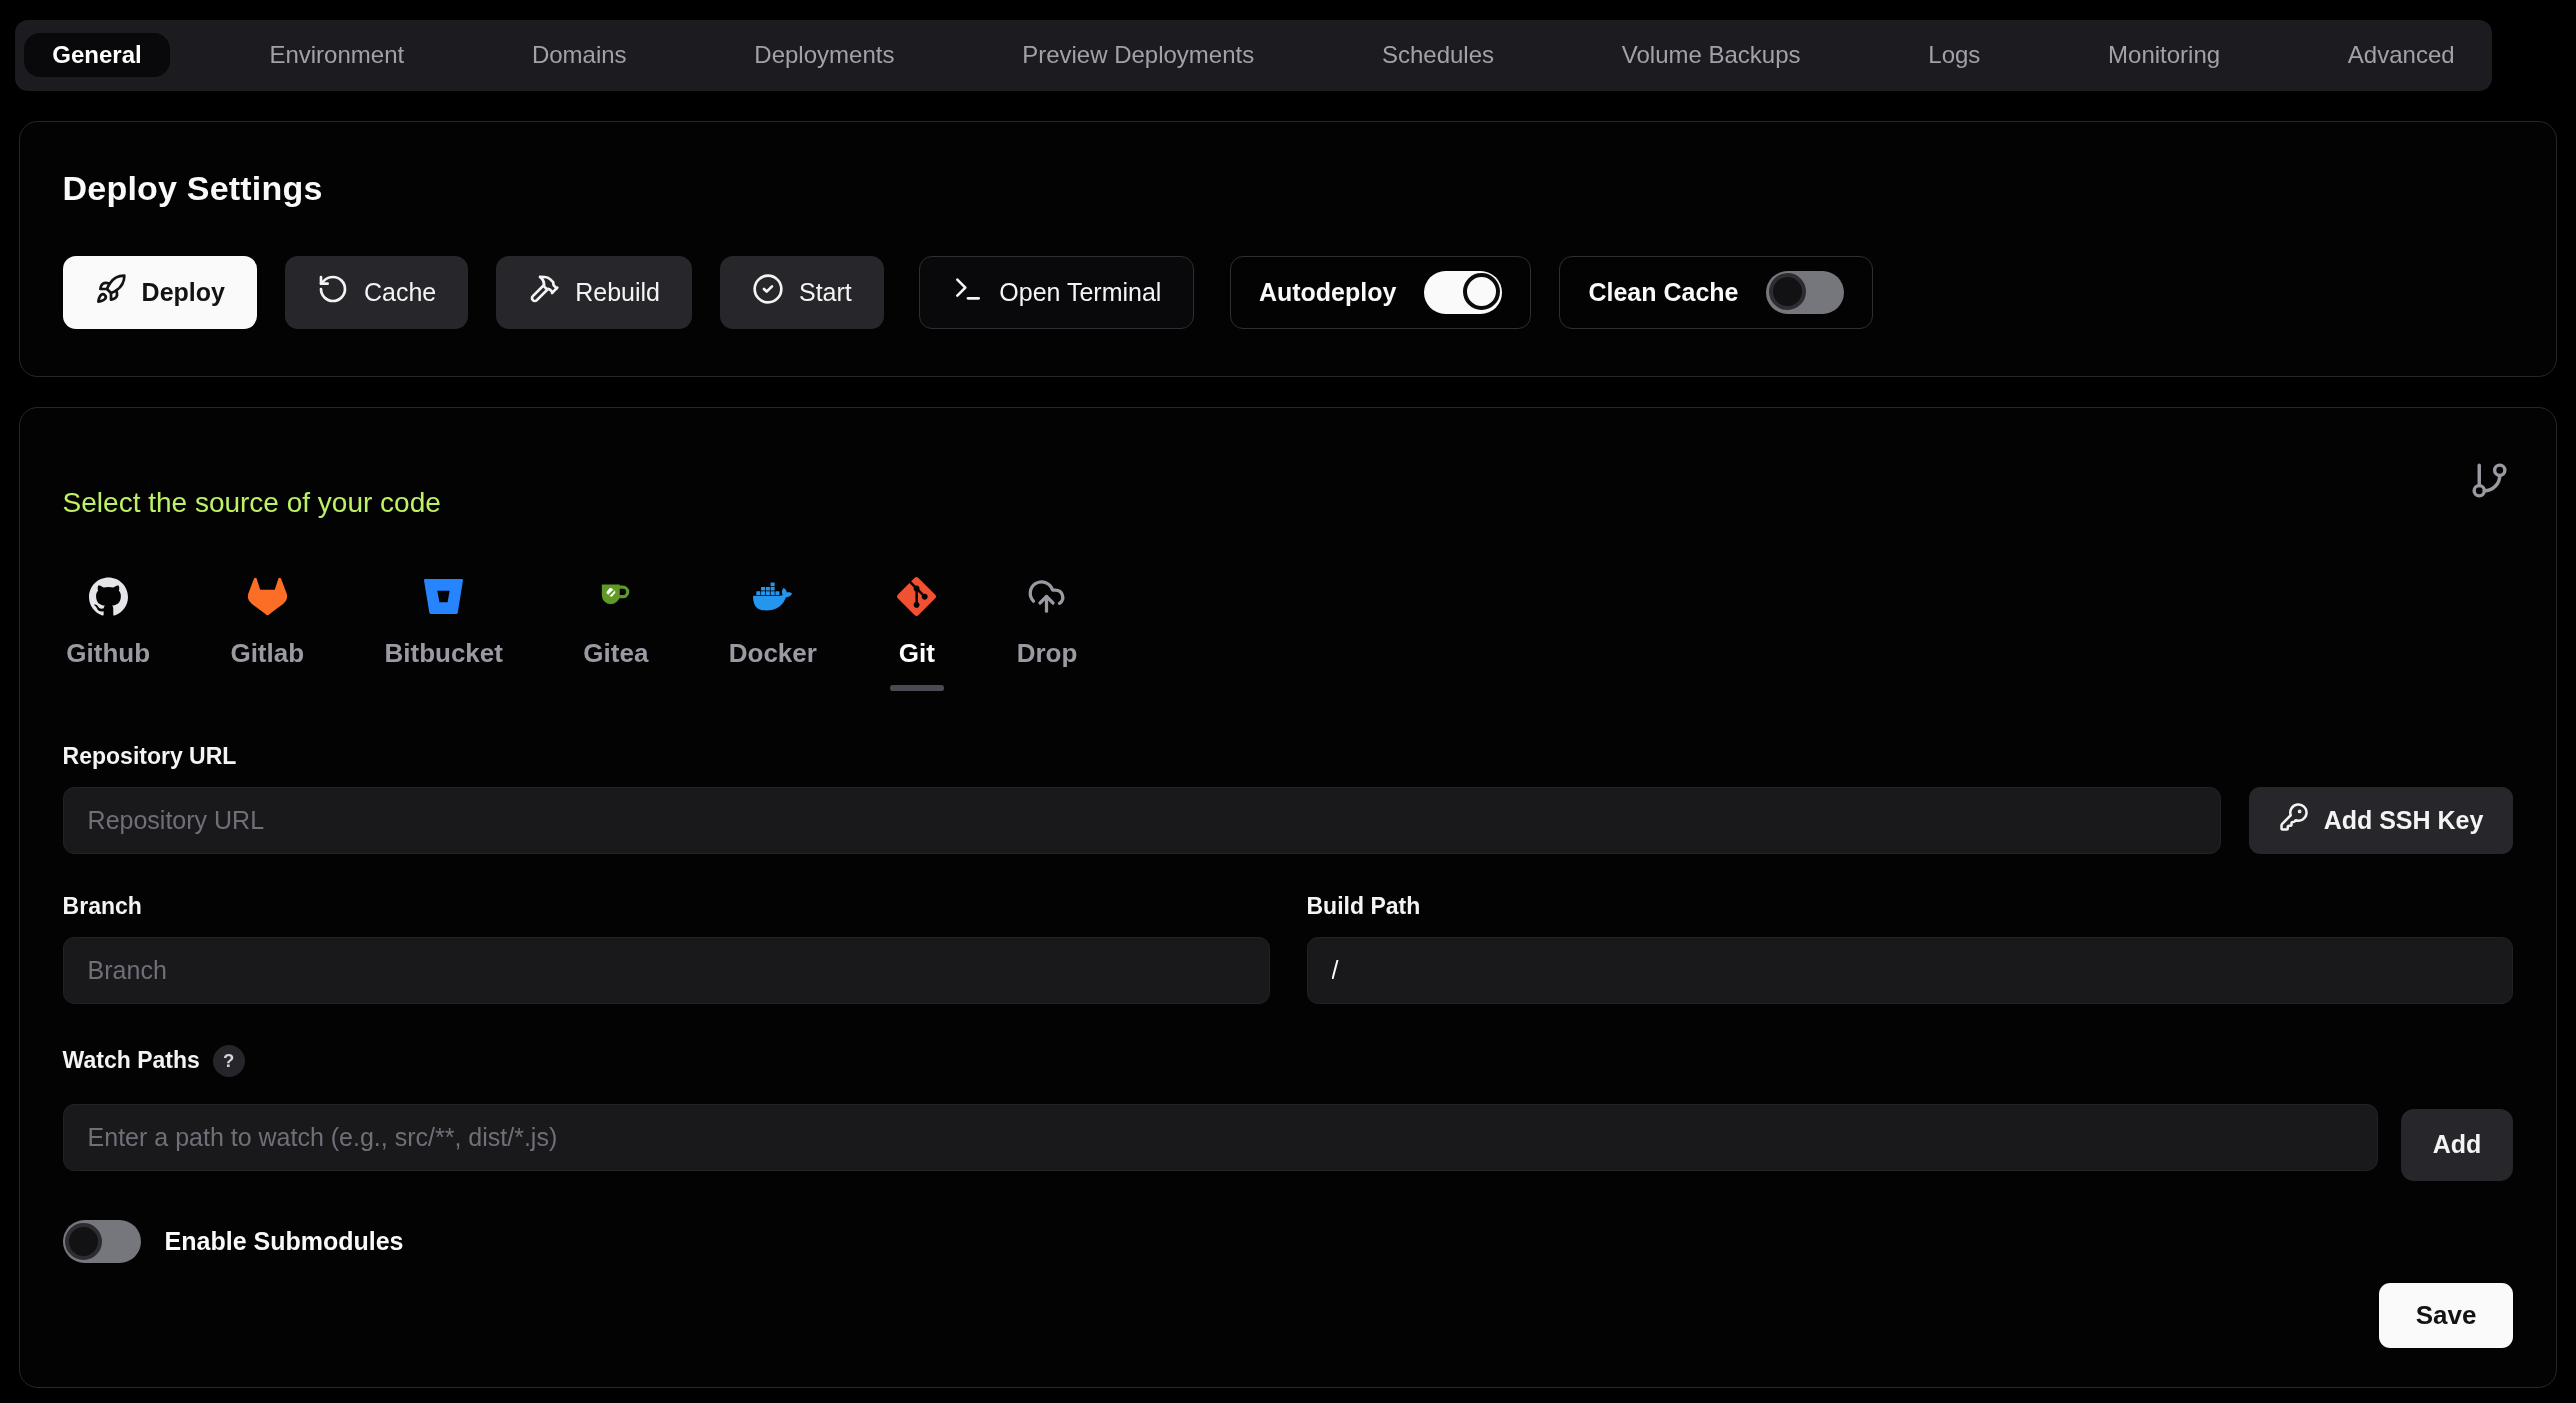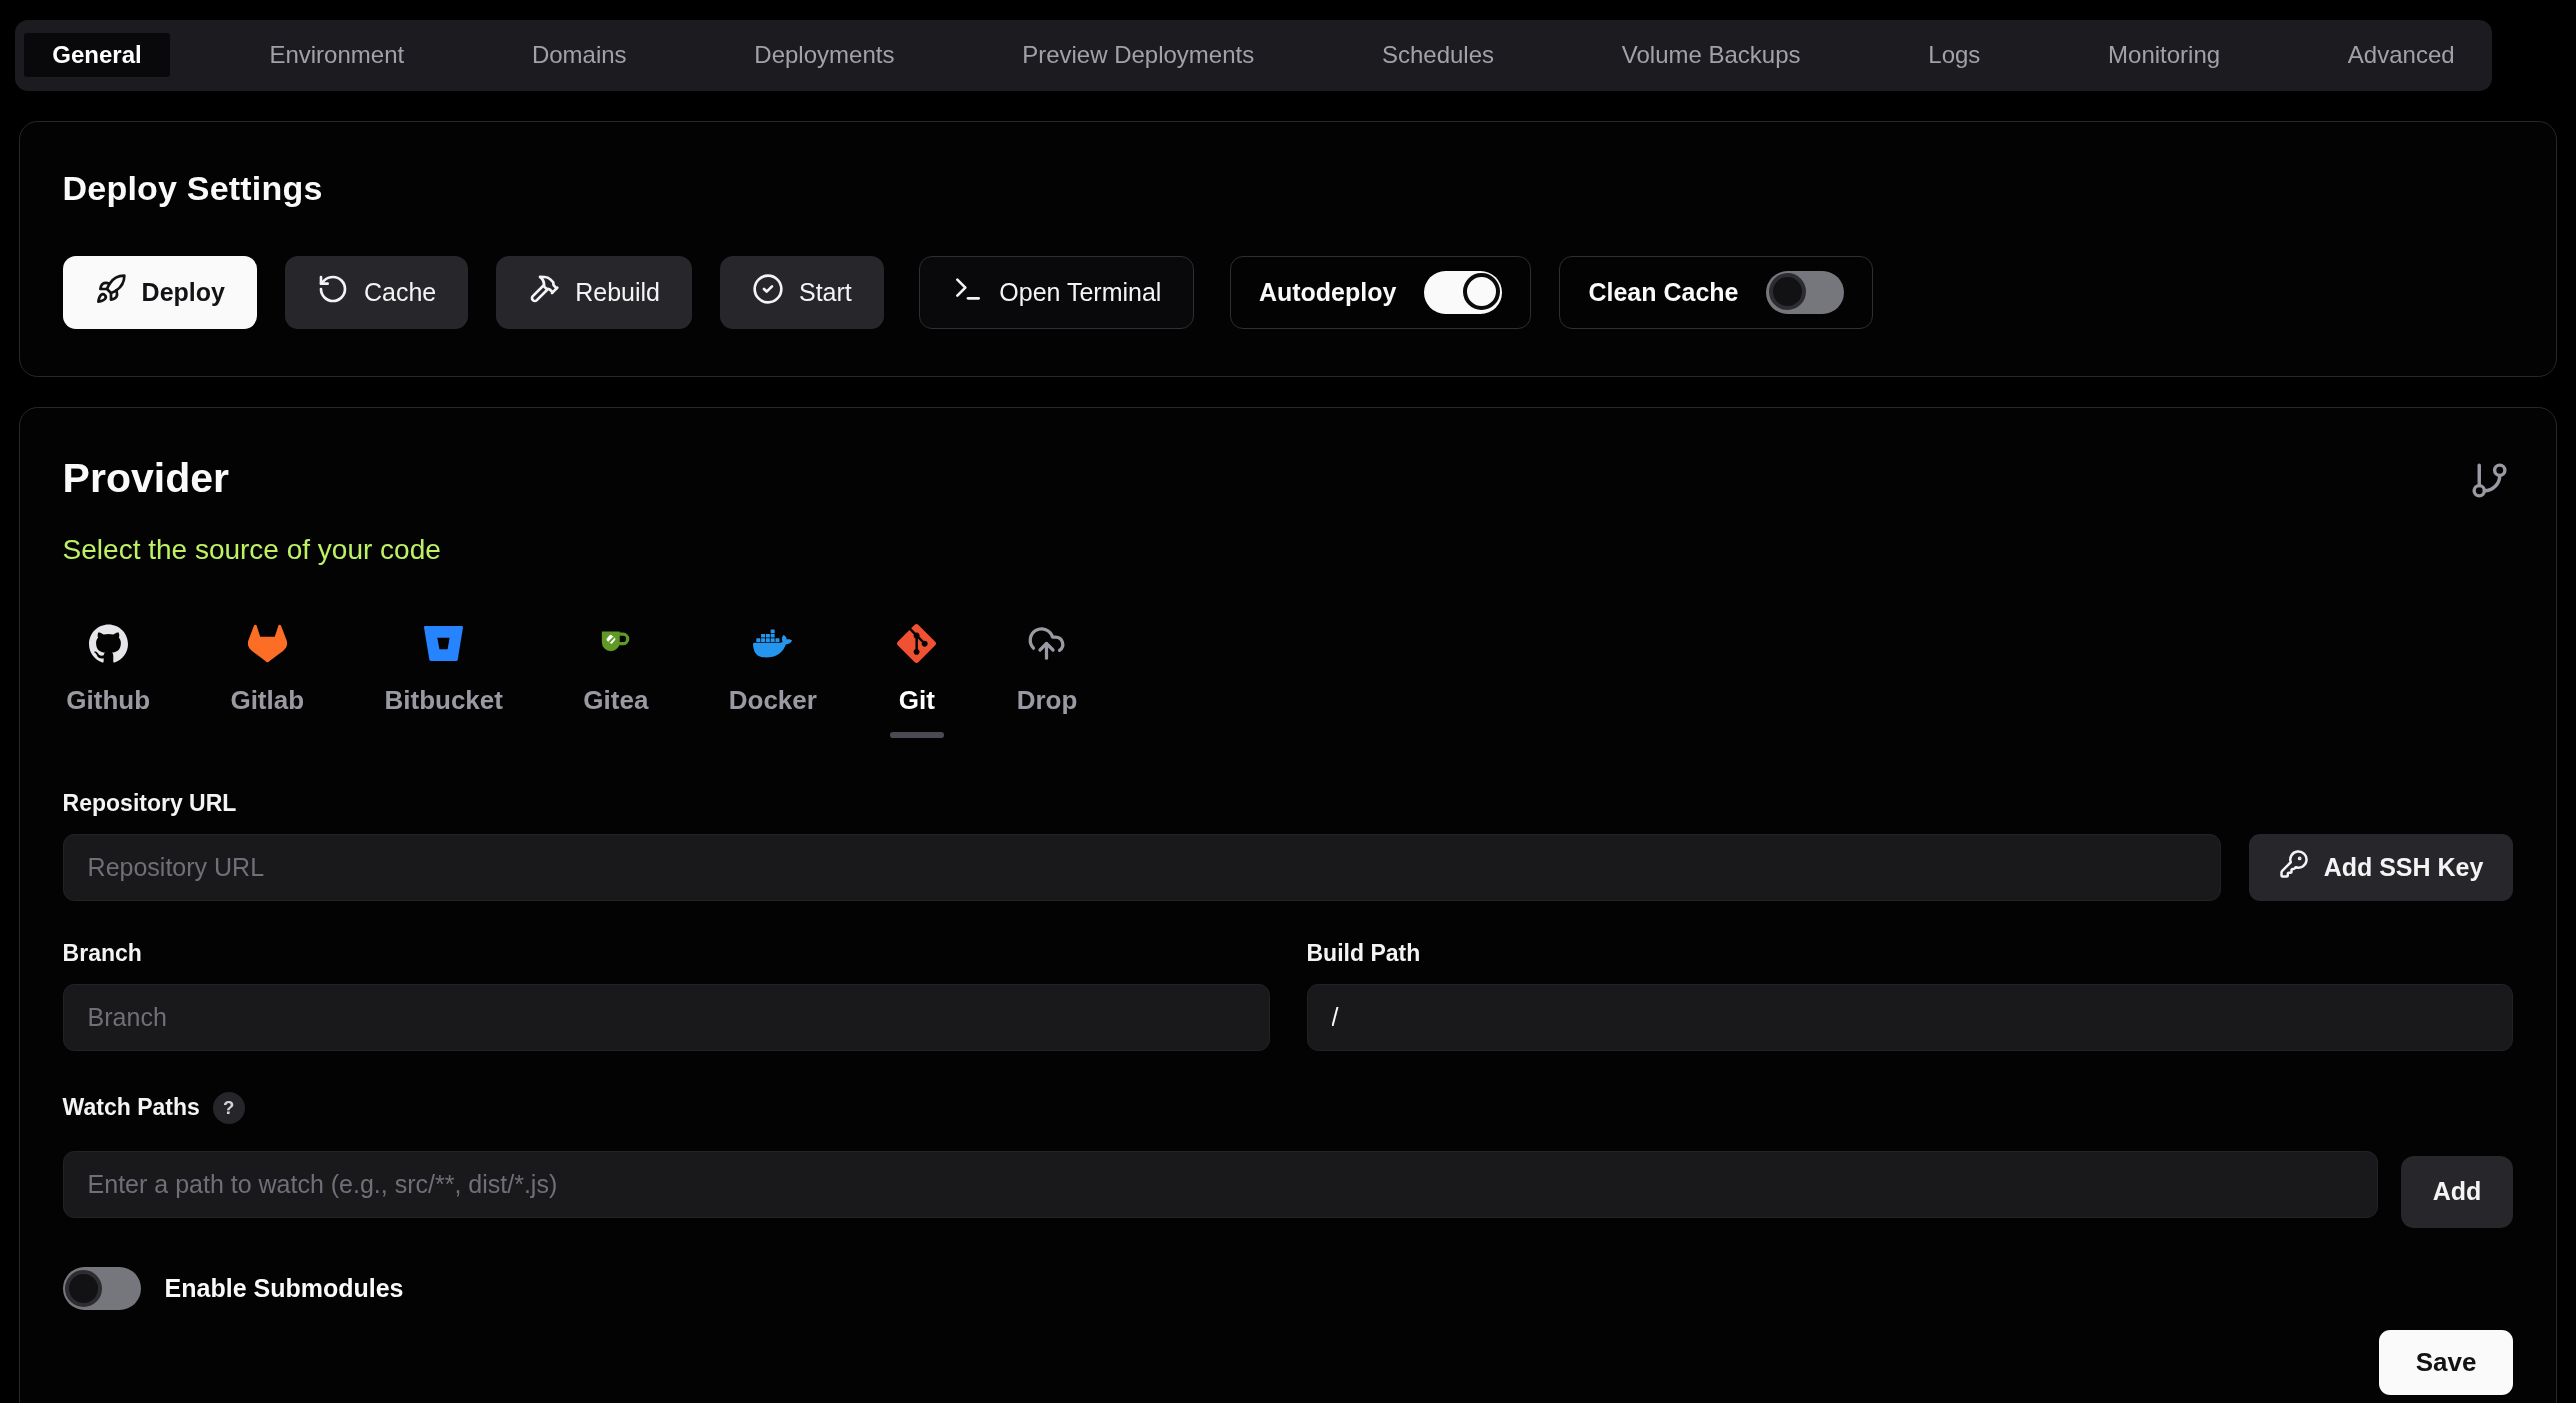--- a/index.html
+++ b/index.html
@@ -11,21 +11,21 @@
   }
   .tabs-bar {
     margin: 19.6px 84px 0 15px; height: 71px;
     background: #1c1c20; border-radius: 13px;
     display: flex; align-items: center; justify-content: space-between;
     padding: 0 9.3px;
   }
   .tab {
     border: none; background: transparent; color: #a1a1aa;
     font-family: inherit; font-size: 24px; font-weight: 500;
-    height: 44px; padding: 0 28px; border-radius: 3px; cursor: pointer;
+    height: 44px; padding: 0 28px; border-radius: 16px; cursor: pointer;
     white-space: nowrap;
   }
   .tab.active { background: #09090b; color: #ffffff; font-weight: 600; }
 
   .card {
     margin: 30px 18.6px 0 18.6px;
     background: #030304; border: 0.9px solid #28282c; border-radius: 18.6px;
     padding: 47px 43px;
   }
   .card-title { font-size: 34px; font-weight: 700; letter-spacing: 0.2px; }
@@ -178,21 +178,20 @@
       <span class="switch off">
           <span class="knob"></span>
         </span>
     </div>
   </div>
 </section>
 
 <section class="card provider-card">
   <div class="provider-header">
     <div>
-      <h2 class="provider-title">Provider</h2>
       <p class="provider-subtitle">Select the source of your code</p>
     </div>
     <span class="git-branch-icon"><svg width="41" height="41" viewBox="0 0 24 24" fill="none" stroke="currentColor" stroke-width="2" stroke-linecap="round" stroke-linejoin="round">
           <line x1="6" x2="6" y1="3" y2="15"></line>
           <circle cx="18" cy="6" r="3"></circle>
           <circle cx="6" cy="18" r="3"></circle>
           <path d="M18 9a9 9 0 0 1-9 9"></path>
         </svg></span>
   </div>
 

